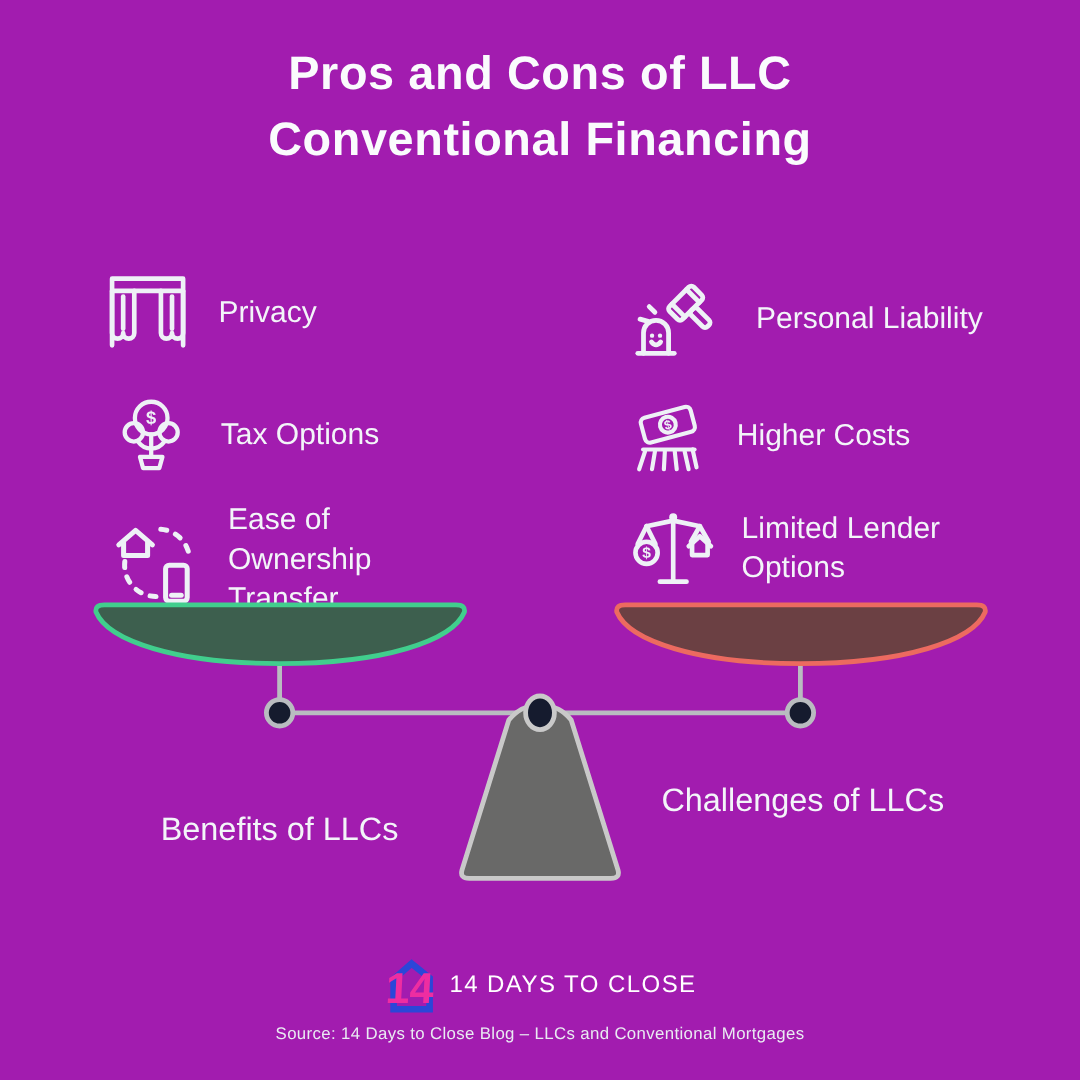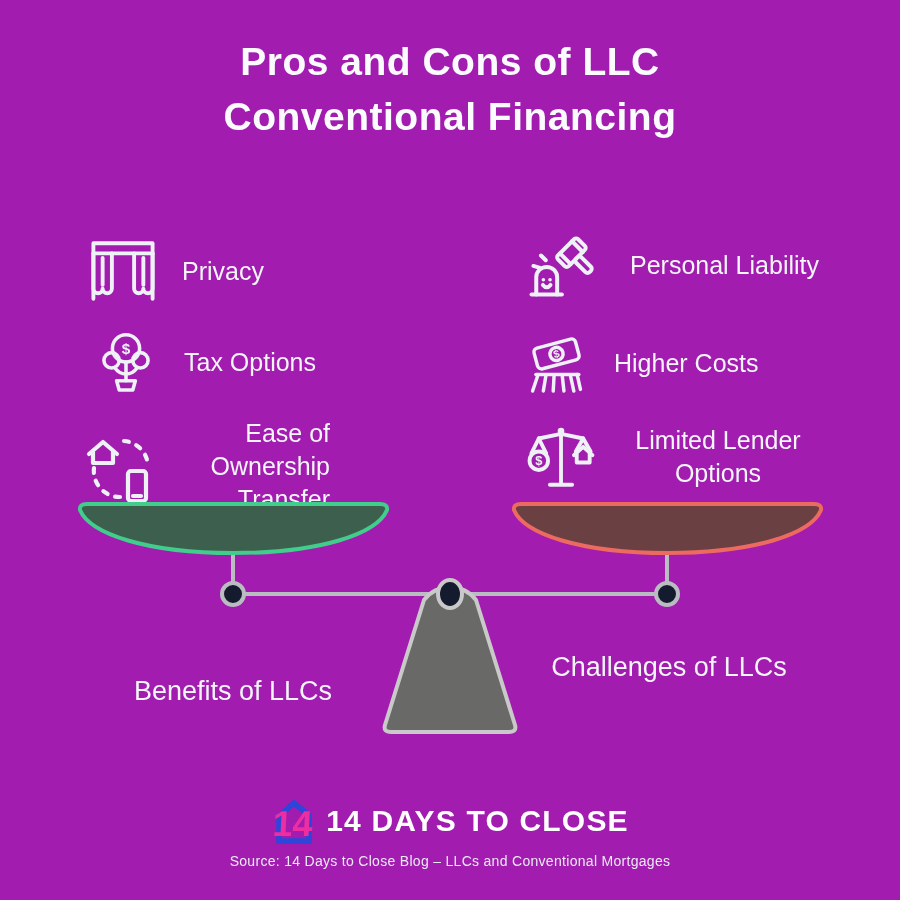--- a/index.html
+++ b/index.html
@@ -12,34 +12,34 @@
   .icon{flex:none;}
   .icon svg{display:block;}
   .ic{stroke:#eef1f6;stroke-width:4.2;fill:none;stroke-linecap:round;stroke-linejoin:round;}
   .ic-solid{fill:#eef1f6;stroke:none;}
   .ic-txt{fill:#eef1f6;stroke:none;font-weight:bold;font-family:"Liberation Sans",sans-serif;}
   .ic-dash{stroke-dasharray:5 8;}
   .scale-svg{position:absolute;left:0;top:498px;}
   .side-label{position:absolute;font-size:27px;transform:translateX(-50%);white-space:nowrap;color:#f3f5f9;}
   .footer{position:absolute;left:0;top:796px;width:900px;display:flex;flex-direction:column;align-items:center;}
   .brand-row{display:flex;align-items:center;gap:9px;}
-  .brand{font-size:30px;font-weight:700;letter-spacing:1.2px;color:#ffffff;}
+  .brand{font-size:20px;font-weight:400;letter-spacing:1.2px;color:#ffffff;}
   .source{margin-top:7px;font-size:14px;color:#e9ebf2;letter-spacing:.3px;}
 </style>
 </head>
 <body>
 
 <div class="canvas">
 
   <div class="title">
     <div>Pros and Cons of LLC</div>
     <div>Conventional Financing</div>
   </div>
 
-  <div class="item" style="left:86px;top:234px;gap:22px;">
+  <div class="item" style="left:86px;top:223px;gap:22px;">
     <span class="icon">
       <svg width="74" height="74" viewBox="0 0 80 80">
           <g class="ic">
         <path d="M8 70 V10 H72 V70"></path>
         <path d="M8 21 H72"></path>
         <path d="M8 21 V59 a5 5 0 0 0 10 0 a5 5 0 0 0 10 0 V21"></path>
         <path d="M18 26 V55"></path>
         <path d="M72 21 V59 a5 5 0 0 1 -10 0 a5 5 0 0 1 -10 0 V21"></path>
         <path d="M62 26 V55"></path>
       </g>
@@ -59,21 +59,21 @@
         <path d="M40 54 Q32 54 27 47"></path>
         <path d="M40 54 Q48 54 53 47"></path>
         <path d="M29 62 H51 L48 73 H32 Z"></path>
         <text class="ic-txt" x="40" y="30" font-size="18" text-anchor="middle">$</text>
       </g>
         </svg>
     </span>
     <span class="label">Tax Options</span>
   </div>
 
-  <div class="item" style="left:82px;top:417px;gap:18px;text-align:right;">
+  <div class="item" style="left:92px;top:417px;gap:18px;">
     <span class="icon">
       <svg width="80" height="80" viewBox="0 0 80 80">
           <g class="ic">
         <path d="M7 27 L21 15 L35 27"></path>
         <path d="M11 25 V36 H31 V25"></path>
         <rect x="46" y="44" width="18" height="30" rx="3"></rect>
         <path d="M51 69 H59"></path>
         <path class="ic-dash" d="M12 41 A26 26 0 0 0 38 70"></path>
         <path class="ic-dash" d="M42 14 A26 26 0 0 1 66 40"></path>
       </g>
@@ -140,21 +140,21 @@
         <circle cx="16" cy="44" r="10"></circle>
         <text class="ic-txt" x="16" y="49" font-size="14" text-anchor="middle">$</text>
         <path d="M40 15 L64 20"></path>
         <path d="M64 20 L56 34"></path>
         <path d="M64 20 L72 34"></path>
         <path d="M54 38 L64 29 L74 38"></path>
         <path d="M57 36 V46 H71 V36"></path>
       </g>
         </svg>
     </span>
-    <span class="label" style="width:200px;text-align:center;">Limited Lender Options</span>
+    <span class="label" style="width:200px;">Limited Lender Options</span>
   </div>
 
   <svg class="scale-svg" width="900" height="250" viewBox="0 0 900 250">
 
     <line x1="233" y1="54" x2="233" y2="86" stroke-width="4" stroke="#b9bcc0"></line>
     <line x1="667" y1="54" x2="667" y2="86" stroke-width="4" stroke="#b9bcc0"></line>
 
     <line x1="233" y1="96" x2="667" y2="96" stroke-width="4" stroke="#b9bcc0"></line>
 
     <path d="M87 6 H380 Q388 6 387 12 C377 36 320 55 233 55 C147 55 90 36 80 12 Q79 6 87 6 Z" stroke-width="4" stroke-linejoin="round" fill="#3d5f4e" stroke="#41ce8d"></path>

